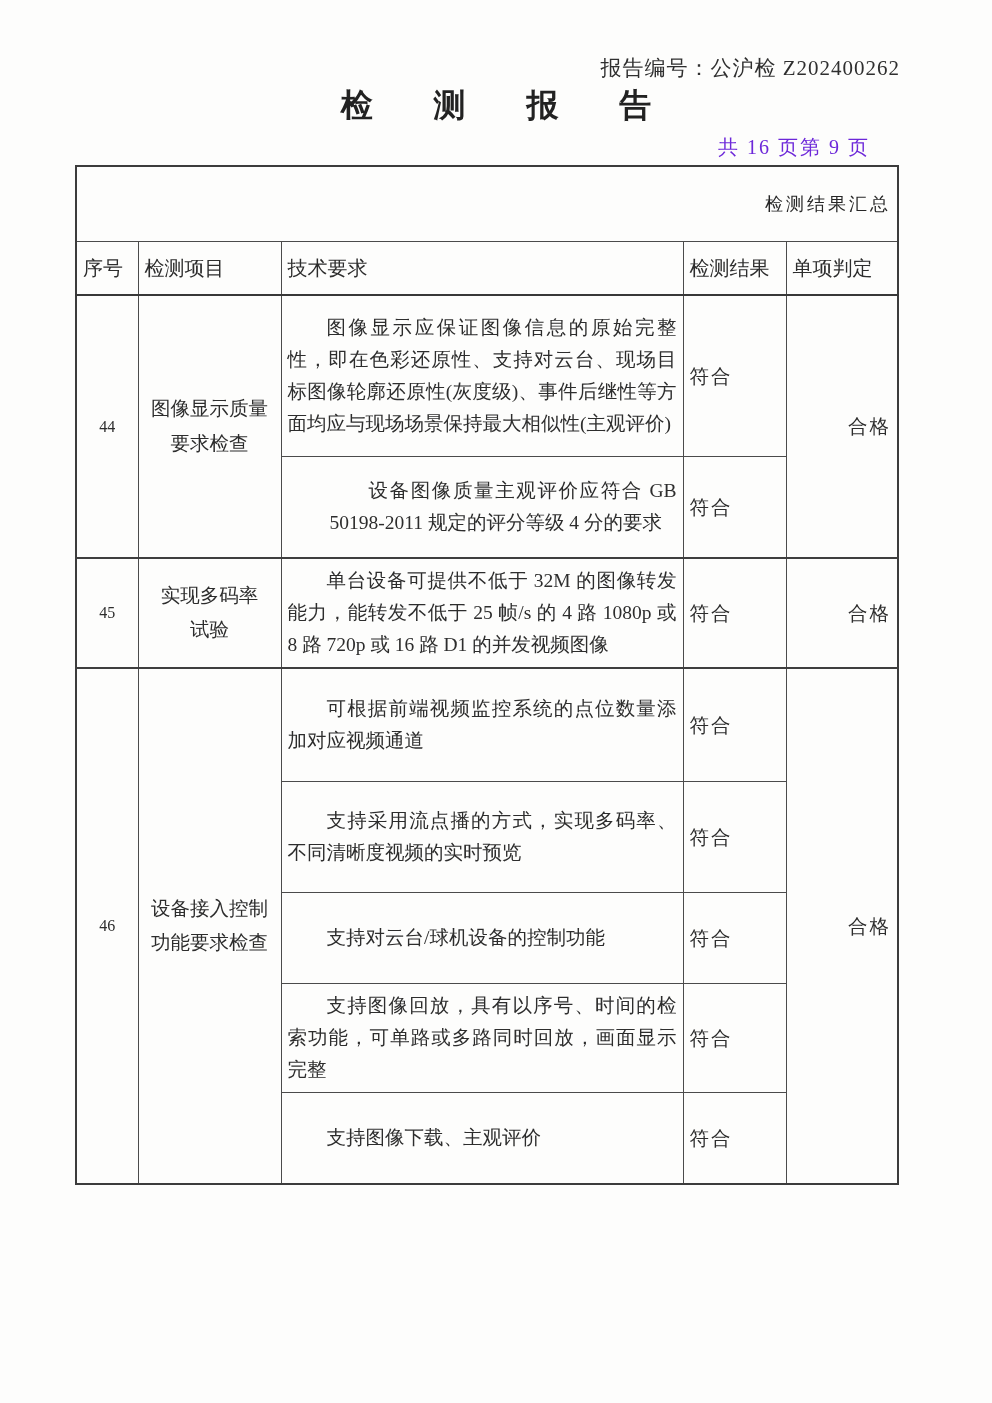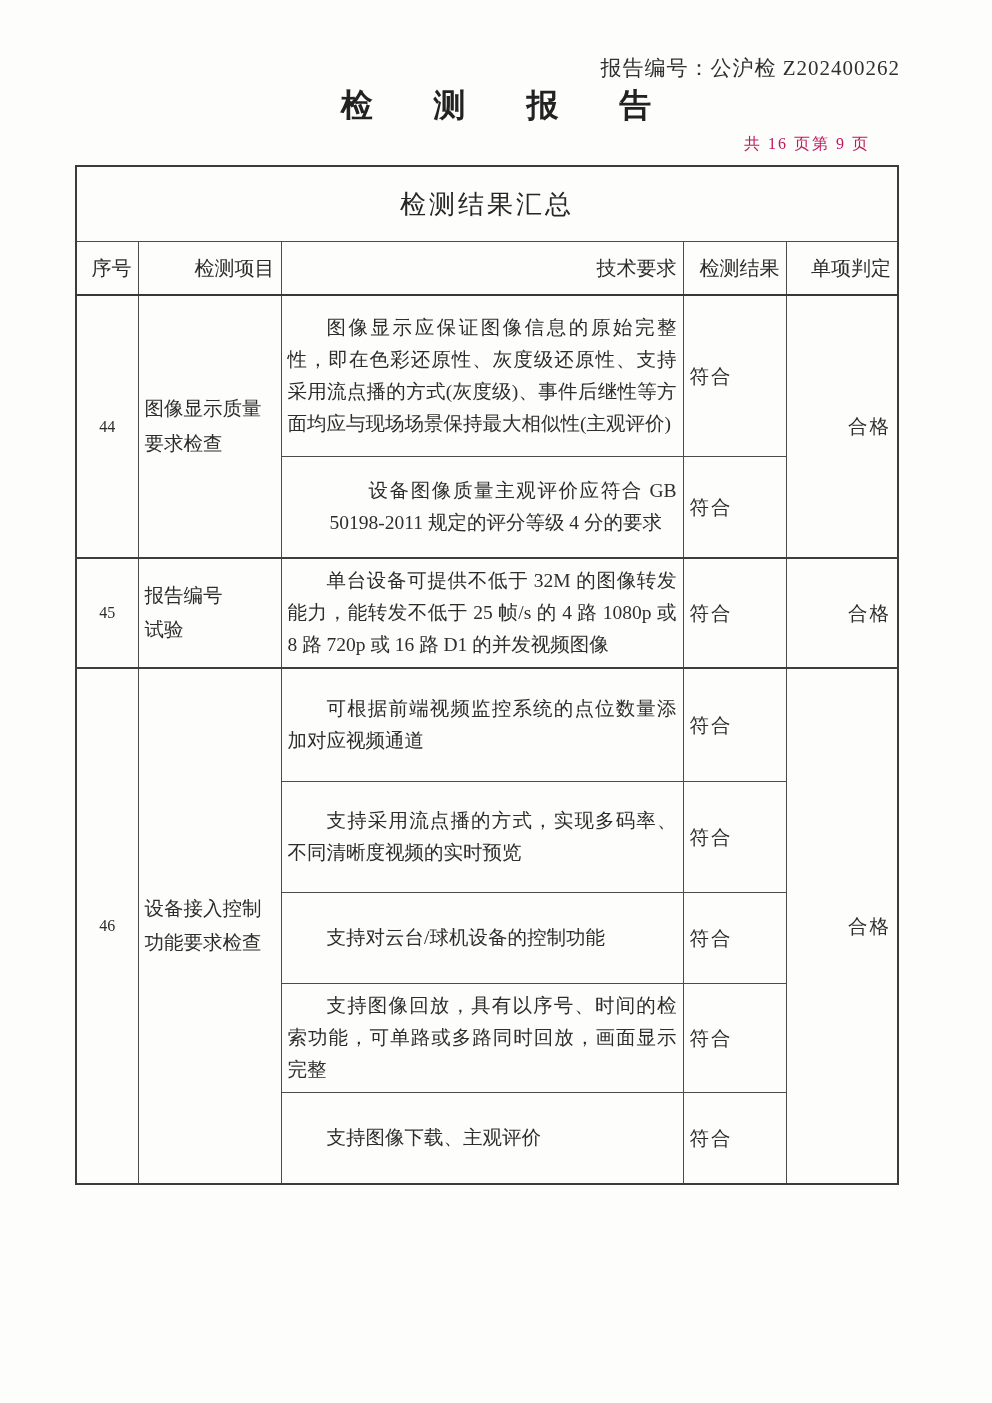--- a/index.html
+++ b/index.html
@@ -36,23 +36,23 @@
     font-weight: bold;
     letter-spacing: 26px;
     text-indent: 26px;
     color: #222;
     font-family: "Liberation Sans", "DejaVu Sans", sans-serif;
   }
   .page-info {
     position: absolute;
     top: 134px;
     right: 122px;
-    font-size: 16px;
+    font-size: 20px;
     letter-spacing: 2px;
-    color: #be185d;
+    color: #6d28d9;
   }
   table.results {
     position: absolute;
     top: 165px;
     left: 75px;
     width: 822px;
     border-collapse: collapse;
     table-layout: fixed;
     border: 2px solid #3c3c3c;
     font-size: 19.5px;
@@ -60,38 +60,39 @@
   }
   table.results td, table.results th {
     border: 1.5px solid #4b4b4b;
     padding: 4px 6px;
     vertical-align: middle;
     font-weight: normal;
     background: transparent;
   }
   .section-title-cell {
     height: 66px;
-    text-align: center;
-    font-size: 26px;
+    text-align: right;
+    font-size: 18px;
     font-weight: bold;
     letter-spacing: 3px;
     color: #262626;
     border-radius: 26px;
   }
   thead th {
     height: 44px;
-    text-align: right;
+    text-align: left;
     font-size: 20px;
     border-bottom: 2.5px solid #383838 !important;
   }
   td.num {
     text-align: center;
     font-size: 16px;
   }
   td.item {
+    text-align: center;
     white-space: pre-line;
     line-height: 1.75;
     padding: 4px 10px;
   }
   td.req {
     text-align: justify;
     line-height: 1.64;
     padding: 6px 16px 6px 14px;
     text-indent: 2em;
   }
@@ -136,31 +137,31 @@
         <th>技术要求</th>
         <th>检测结果</th>
         <th>单项判定</th>
       </tr>
     </thead>
     <tbody id="results-body">
         <tr>
           <td class="num" rowspan="2">44</td>
           <td class="item" rowspan="2">图像显示质量
 要求检查</td>
-          <td class="req" style="height: 152px;">图像显示应保证图像信息的原始完整性，即在色彩还原性、灰度级还原性、支持采用流点播的方式(灰度级)、事件后继性等方面均应与现场场景保持最大相似性(主观评价)</td>
+          <td class="req" style="height: 152px;">图像显示应保证图像信息的原始完整性，即在色彩还原性、支持对云台、现场目标图像轮廓还原性(灰度级)、事件后继性等方面均应与现场场景保持最大相似性(主观评价)</td>
           <td class="result">符合</td>
           <td class="judgment" rowspan="2">合格</td>
         </tr>
         <tr>
           <td class="req" style="height: 92px; padding-left: 48px;">设备图像质量主观评价应符合 GB 50198-2011 规定的评分等级 4 分的要求</td>
           <td class="result">符合</td>
         </tr>
         <tr class="group-start">
           <td class="num">45</td>
-          <td class="item">报告编号
+          <td class="item">实现多码率
 试验</td>
           <td class="req" style="height: 100px;">单台设备可提供不低于 32M 的图像转发能力，能转发不低于 25 帧/s 的 4 路 1080p 或 8 路 720p 或 16 路 D1 的并发视频图像</td>
           <td class="result">符合</td>
           <td class="judgment">合格</td>
         </tr>
         <tr class="group-start">
           <td class="num" rowspan="5">46</td>
           <td class="item" rowspan="5">设备接入控制
 功能要求检查</td>
           <td class="req" style="height: 104px;">可根据前端视频监控系统的点位数量添加对应视频通道</td>

